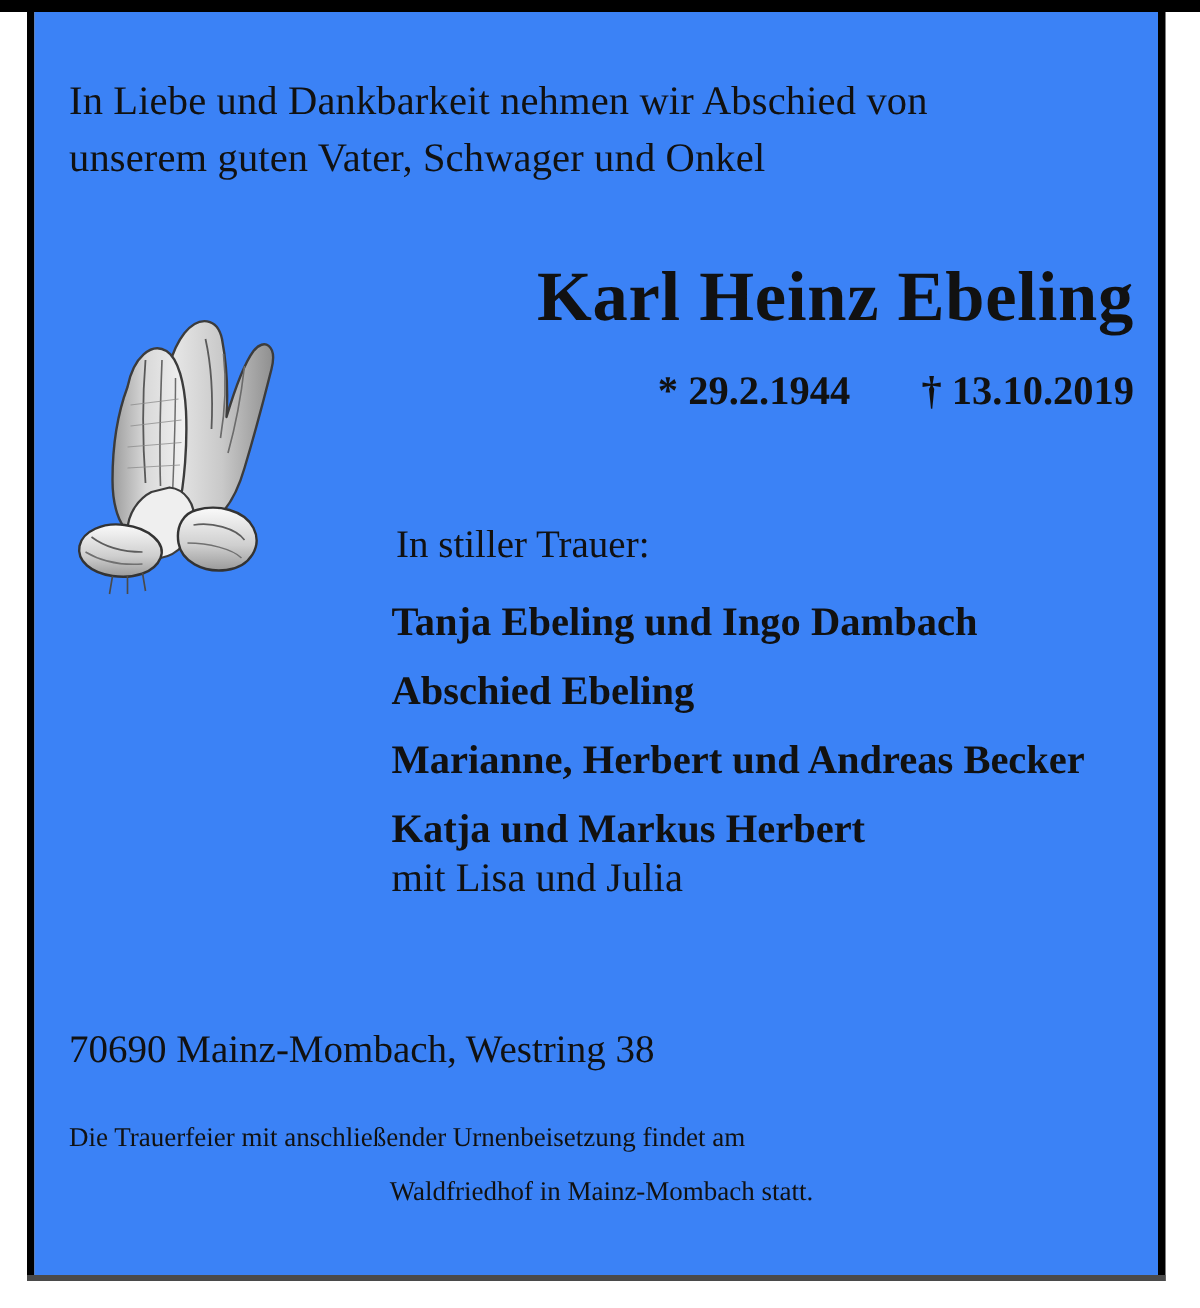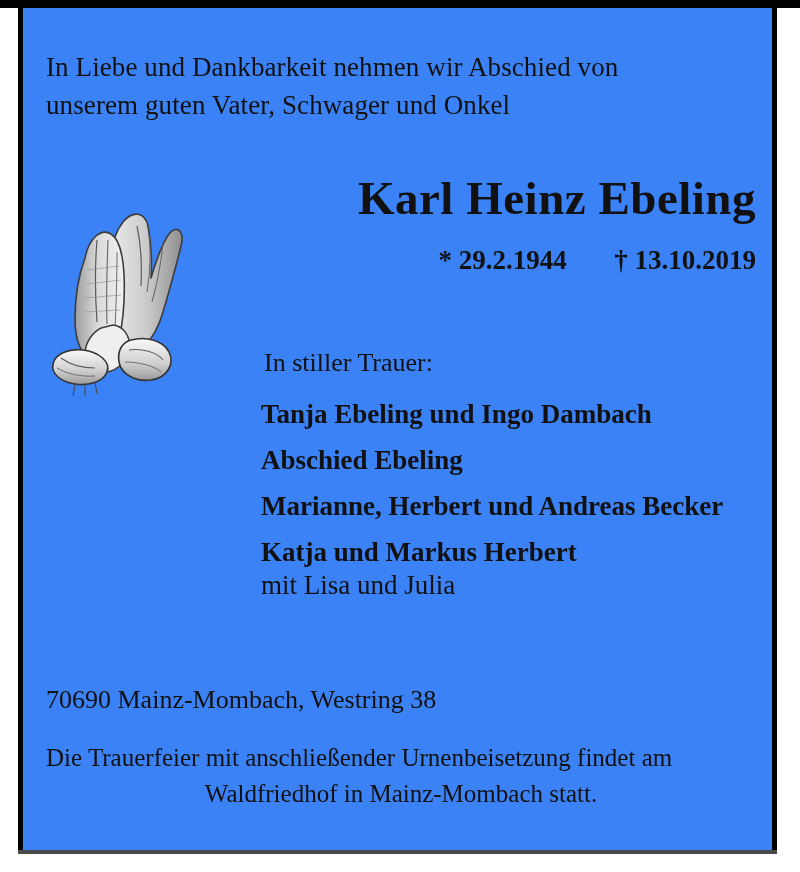--- a/index.html
+++ b/index.html
@@ -164,21 +164,21 @@
     top: 676px;
     font-size: 26px;
     line-height: 32px;
     white-space: nowrap;
   }
   .service {
     position: absolute;
     left: 23px;
     top: 732px;
     width: 710px;
-    font-size: 25px;
+    font-size: 18px;
     line-height: 36px;
     text-align: justify;
     text-justify: inter-word;
   }
   .service .last-line {
     text-align: center;
   }
 </style>
 </head>
 <body>

